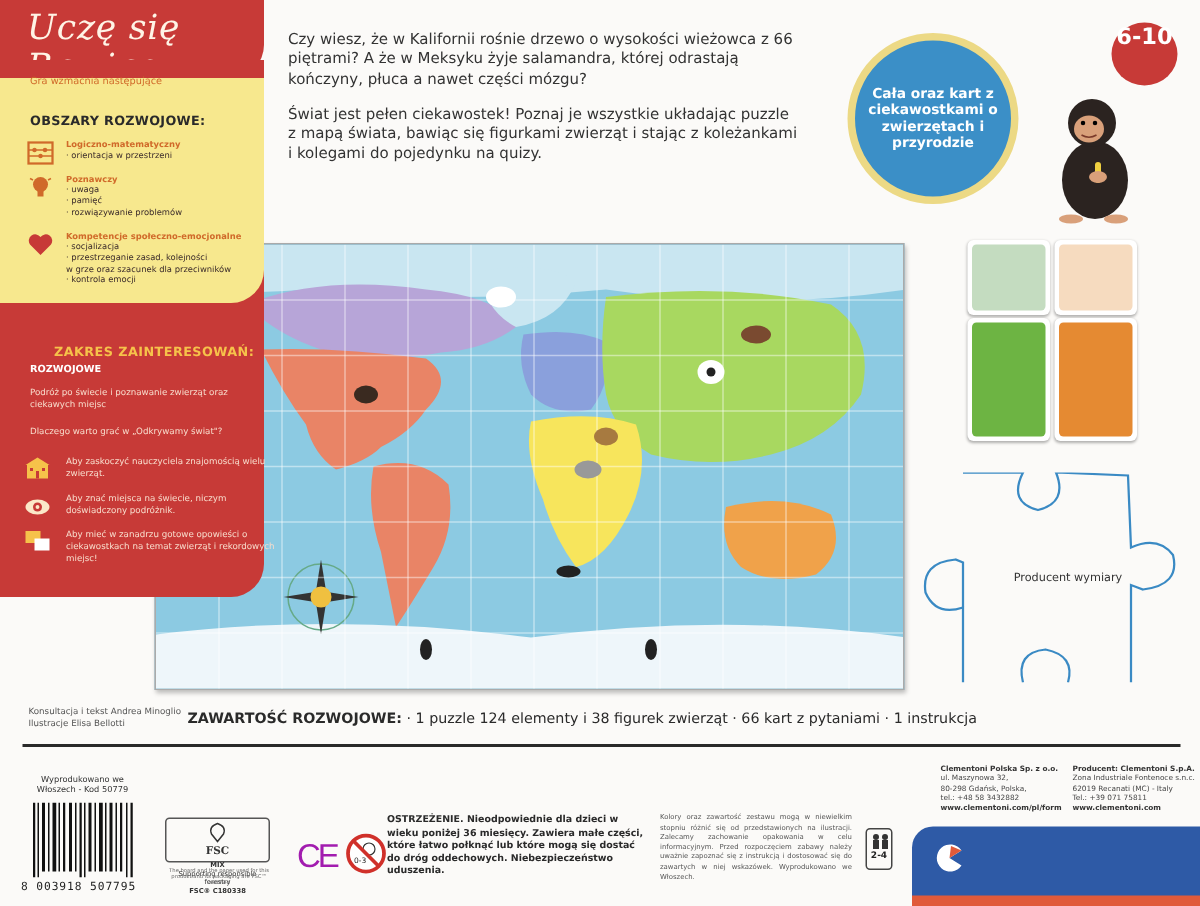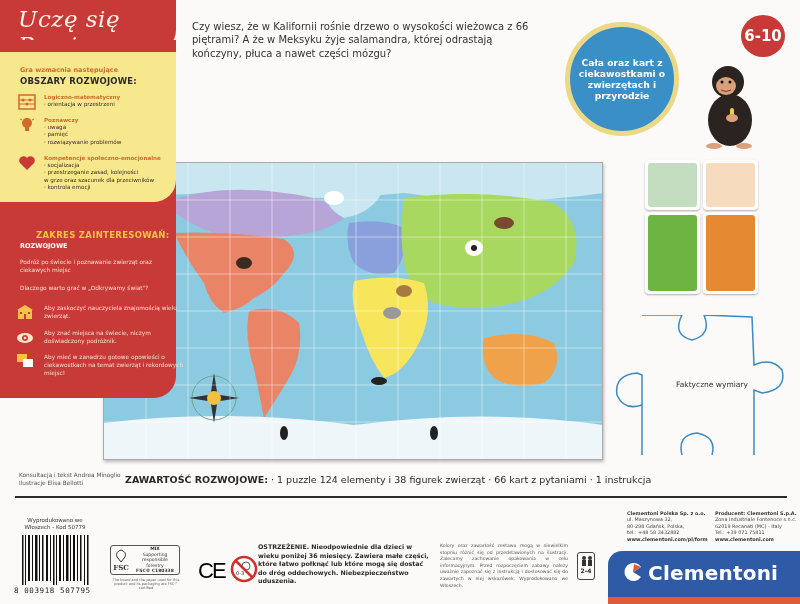--- a/index.html
+++ b/index.html
@@ -4,42 +4,42 @@
 <style>
   * { box-sizing: border-box; margin: 0; padding: 0; }
   body { width: 800px; height: 604px; background: #fbfaf8; font-family: "DejaVu Sans", sans-serif; position: relative; overflow: hidden; color: #2a2a2a; }
 
   
   .left-panel { position: absolute; left: 0; top: 0; width: 176px; height: 398px; }
   .title-bar { position: absolute; left: 0; top: 0; width: 176px; height: 52px; background: #c73a37; border-radius: 0 0 22px 0; }
   .title-bar .title { position: absolute; left: 18px; top: 6px; font-family: "DejaVu Serif", serif; font-style: italic; color: #fff4e6; font-size: 23px; letter-spacing: 0.5px; }
   .yellow-box { position: absolute; left: 0; top: 52px; width: 176px; height: 150px; background: #f7e88e; border-radius: 0 0 22px 0; z-index: 2; }
   .red-box { position: absolute; left: 0; top: 40px; width: 176px; height: 358px; background: #c73a37; border-radius: 0 0 22px 0; z-index: 1; }
-  .y-intro { position: absolute; left: 20px; top: 66px; font-size: 6.5px; color: #d06a2a; font-weight: bold; z-index: 3; }
+  .y-intro { position: absolute; left: 20px; top: 50px; font-size: 6.5px; color: #d06a2a; font-weight: normal; z-index: 3; }
   .y-heading { position: absolute; left: 20px; top: 76px; font-size: 8.5px; font-weight: bold; color: #2a2a2a; z-index: 3; letter-spacing: 0.2px; }
   .area { position: absolute; left: 18px; z-index: 3; display: flex; gap: 8px; }
   .area .ico { width: 18px; height: 16px; flex: none; }
   .area .txt { font-size: 5.6px; line-height: 7.2px; color: #3a2a2a; }
   .area .txt .ttl { color: #d06a2a; font-weight: bold; display: block; }
   .area .txt span.it { display: block; }
 
   .r-heading { position: absolute; left: 36px; top: 230px; z-index: 3; font-size: 8.5px; color: #f6c24a; font-weight: bold; letter-spacing: 0.3px; }
   .r-sub { position: absolute; left: 20px; top: 242px; z-index: 3; font-size: 6.5px; color: #fff; font-weight: bold; }
   .r-p { position: absolute; left: 20px; z-index: 3; font-size: 5.8px; line-height: 8px; color: #f8dccc; width: 150px; }
   .reason { position: absolute; left: 16px; z-index: 3; display: flex; gap: 10px; align-items: flex-start; }
   .reason .ico { width: 18px; height: 16px; flex: none; }
   .reason .txt { font-size: 5.8px; line-height: 8px; color: #f8dccc; width: 140px; }
 
   
   .intro { position: absolute; left: 192px; top: 20px; width: 340px; font-size: 10px; line-height: 13.3px; color: #333; }
   .intro p { margin-bottom: 10px; }
 
   
   .bubble { position: absolute; left: 565px; top: 22px; width: 114px; height: 114px; border-radius: 50%; background: #3b8fc7; border: 5px solid #ecd985; display: flex; align-items: center; justify-content: center; text-align: center; color: #fff; font-size: 9.2px; font-weight: bold; line-height: 11px; }
-  .age { position: absolute; left: 741px; top: 15px; width: 44px; height: 42px; border-radius: 50%; background: #c73a37; color: #fff; font-weight: bold; font-size: 15px; display: flex; align-items: center; justify-content: center; }
+  .age { position: absolute; left: 741px; top: 15px; width: 44px; height: 42px; border-radius: 50%; background: #c73a37; color: #fff; font-weight: bold; font-size: 15px; display: flex; align-items: flex-start; justify-content: center; }
   .chimp { position: absolute; left: 700px; top: 60px; width: 60px; height: 90px; }
 
   
   .map { position: absolute; left: 103px; top: 162px; width: 500px; height: 298px; background: #8dc9e0; border: 1px solid #aaa; box-shadow: 1px 2px 3px rgba(0,0,0,0.25); overflow: hidden; }
   .map svg { position: absolute; left: 0; top: 0; }
 
   
   .cards { position: absolute; left: 645px; top: 160px; width: 120px; height: 140px; }
   .card { position: absolute; width: 55px; border-radius: 4px; box-shadow: 0 1px 2px rgba(0,0,0,0.3); background: #fff; padding: 3px; }
   .puzzle-piece { position: absolute; left: 612px; top: 315px; width: 190px; height: 140px; }
@@ -47,25 +47,25 @@
 
   
   .credits { position: absolute; left: 19px; top: 471px; font-size: 5.8px; line-height: 8px; color: #555; }
   .contents { position: absolute; left: 125px; top: 474px; font-size: 9.5px; color: #2a2a2a; white-space: nowrap; }
   .contents b { font-weight: bold; }
   .divider { position: absolute; left: 15px; top: 496px; width: 772px; height: 2px; background: #2a2a2a; }
 
   .made { position: absolute; left: 20px; top: 517px; width: 70px; text-align: center; font-size: 5.5px; line-height: 7px; color: #333; }
   .barcode { position: absolute; left: 20px; top: 535px; width: 70px; height: 50px; }
   .barcode-num { position: absolute; left: 14px; top: 586px; font-size: 7.5px; letter-spacing: 0.6px; color: #222; font-family: "DejaVu Sans Mono", monospace; }
-  .fsc { position: absolute; left: 110px; top: 545px; width: 70px; height: 30px; border: 1px solid #555; border-radius: 3px; display: flex; align-items: center; padding: 2px; gap: 4px; }
+  .fsc { position: absolute; left: 110px; top: 545px; width: 70px; height: 30px; border: 1px solid #555; border-radius: 3px; display: flex; align-items: center; padding: 2px; gap: 4px; flex-direction: column; }
   .fsc .fsc-logo { font-family: "DejaVu Serif", serif; font-size: 7px; font-weight: bold; color: #333; }
   .fsc .fsc-text { font-size: 4.5px; line-height: 5.5px; text-align: center; color: #333; }
   .fsc-note { position: absolute; left: 110px; top: 578px; width: 72px; font-size: 3.5px; line-height: 4px; text-align: center; color: #666; }
-  .ce { position: absolute; left: 198px; top: 558px; font-size: 22px; color: #000000; letter-spacing: -2px; font-family: "Liberation Sans", sans-serif; }
+  .ce { position: absolute; left: 198px; top: 558px; font-size: 22px; color: #a21caf; letter-spacing: -2px; font-family: "Liberation Sans", sans-serif; }
   .no-small { position: absolute; left: 230px; top: 555px; width: 28px; height: 28px; }
 
   .warning { position: absolute; left: 258px; top: 543px; width: 175px; font-size: 6.3px; line-height: 8.5px; font-weight: bold; color: #2a2a2a; }
   .disclaimer { position: absolute; left: 440px; top: 543px; width: 128px; font-size: 4.6px; line-height: 6.6px; color: #555; text-align: justify; }
   .players { position: absolute; left: 577px; top: 552px; width: 18px; height: 28px; border: 1px solid #444; border-radius: 3px; text-align: center; font-size: 6px; font-weight: bold; padding-top: 14px; color: #222; }
   .players svg { position: absolute; left: 2px; top: 2px; }
 
   .addr { position: absolute; top: 510px; font-size: 4.9px; line-height: 6.4px; color: #444; }
   .addr .b { font-weight: bold; color: #333; }
   .logo-bar { position: absolute; left: 608px; top: 551px; width: 192px; height: 53px; background: #2e5aa6; border-radius: 14px 0 0 0; overflow: hidden; }
@@ -154,20 +154,21 @@
     <svg class="ico" viewBox="0 0 18 16">
         <rect x="1" y="1" width="10" height="8" fill="#f6c24a"></rect>
         <rect x="7" y="6" width="10" height="8" fill="#fff"></rect>
       </svg>
     <div class="txt">Aby mieć w zanadrzu gotowe opowieści o ciekawostkach na temat zwierząt i rekordowych miejsc!</div>
   </div>
 </div>
 
 <div class="intro">
   <p>Czy wiesz, że w Kalifornii rośnie drzewo o wysokości wieżowca z 66 piętrami? A że w Meksyku żyje salamandra, której odrastają kończyny, płuca a nawet części mózgu?</p>
+  <p>Świat jest pełen ciekawostek! Poznaj je wszystkie układając puzzle z mapą świata, bawiąc się figurkami zwierząt i stając z koleżankami i kolegami do pojedynku na quizy.</p>
 </div>
 
 <div class="bubble">
   <span style="width:90px;">Cała oraz kart z ciekawostkami o zwierzętach i przyrodzie</span>
 </div>
 
 <div class="age">
   <span>6-10</span>
 </div>
 
@@ -259,21 +260,21 @@
   </div>
   <div class="card" style="left:58px; top:52px; height:82px;">
     <div style="background:#e58a32; height:76px; border-radius:3px;"></div>
   </div>
 </div>
 
 <svg class="puzzle-piece" viewBox="0 0 190 140">
   <path d="M30 0 L70 0 Q60 20 80 25 Q100 20 92 0 L140 2 L142 50 Q160 42 170 55 Q175 75 150 78 L142 75 L142 140 M30 140 L30 90 Q12 96 5 80 Q2 60 25 58 L30 60 Z" fill="none" stroke="#3a8ac4" stroke-width="1.5"></path>
   <path d="M70 140 Q65 120 85 118 Q105 122 100 140" fill="none" stroke="#3a8ac4" stroke-width="1.5"></path>
 </svg>
-<div class="piece-label">Faktyczne wymiary</div>
+<div class="piece-label">Producent wymiary</div>
 
 <div class="credits">
   <div>Konsultacja i tekst Andrea Minoglio</div>
   <div>Ilustracje Elisa Bellotti</div>
 </div>
 <div class="contents">
   <b>ZAWARTOŚĆ ROZWOJOWE:</b><span> · 1 puzzle 124 elementy i 38 figurek zwierząt · 66 kart z pytaniami · 1 instrukcja</span>
 </div>
 <div class="divider"></div>
 
@@ -353,15 +354,14 @@
   <div>62019 Recanati (MC) - Italy</div>
   <div>Tel.: +39 071 75811</div>
   <div class="b">www.clementoni.com</div>
 </div>
 
 <div class="logo-bar">
   <svg class="logo-mark" viewBox="0 0 22 22">
     <path d="M19 6 A9 9 0 1 0 19 16 L11 11 Z" fill="#fff"></path>
     <path d="M12 3 L19 6 L11 11 Z" fill="#e05a3a"></path>
   </svg>
-  <span class="logo-text">Clementoni</span>
   <div class="stripe"></div>
 </div>
 
 </body></html>

